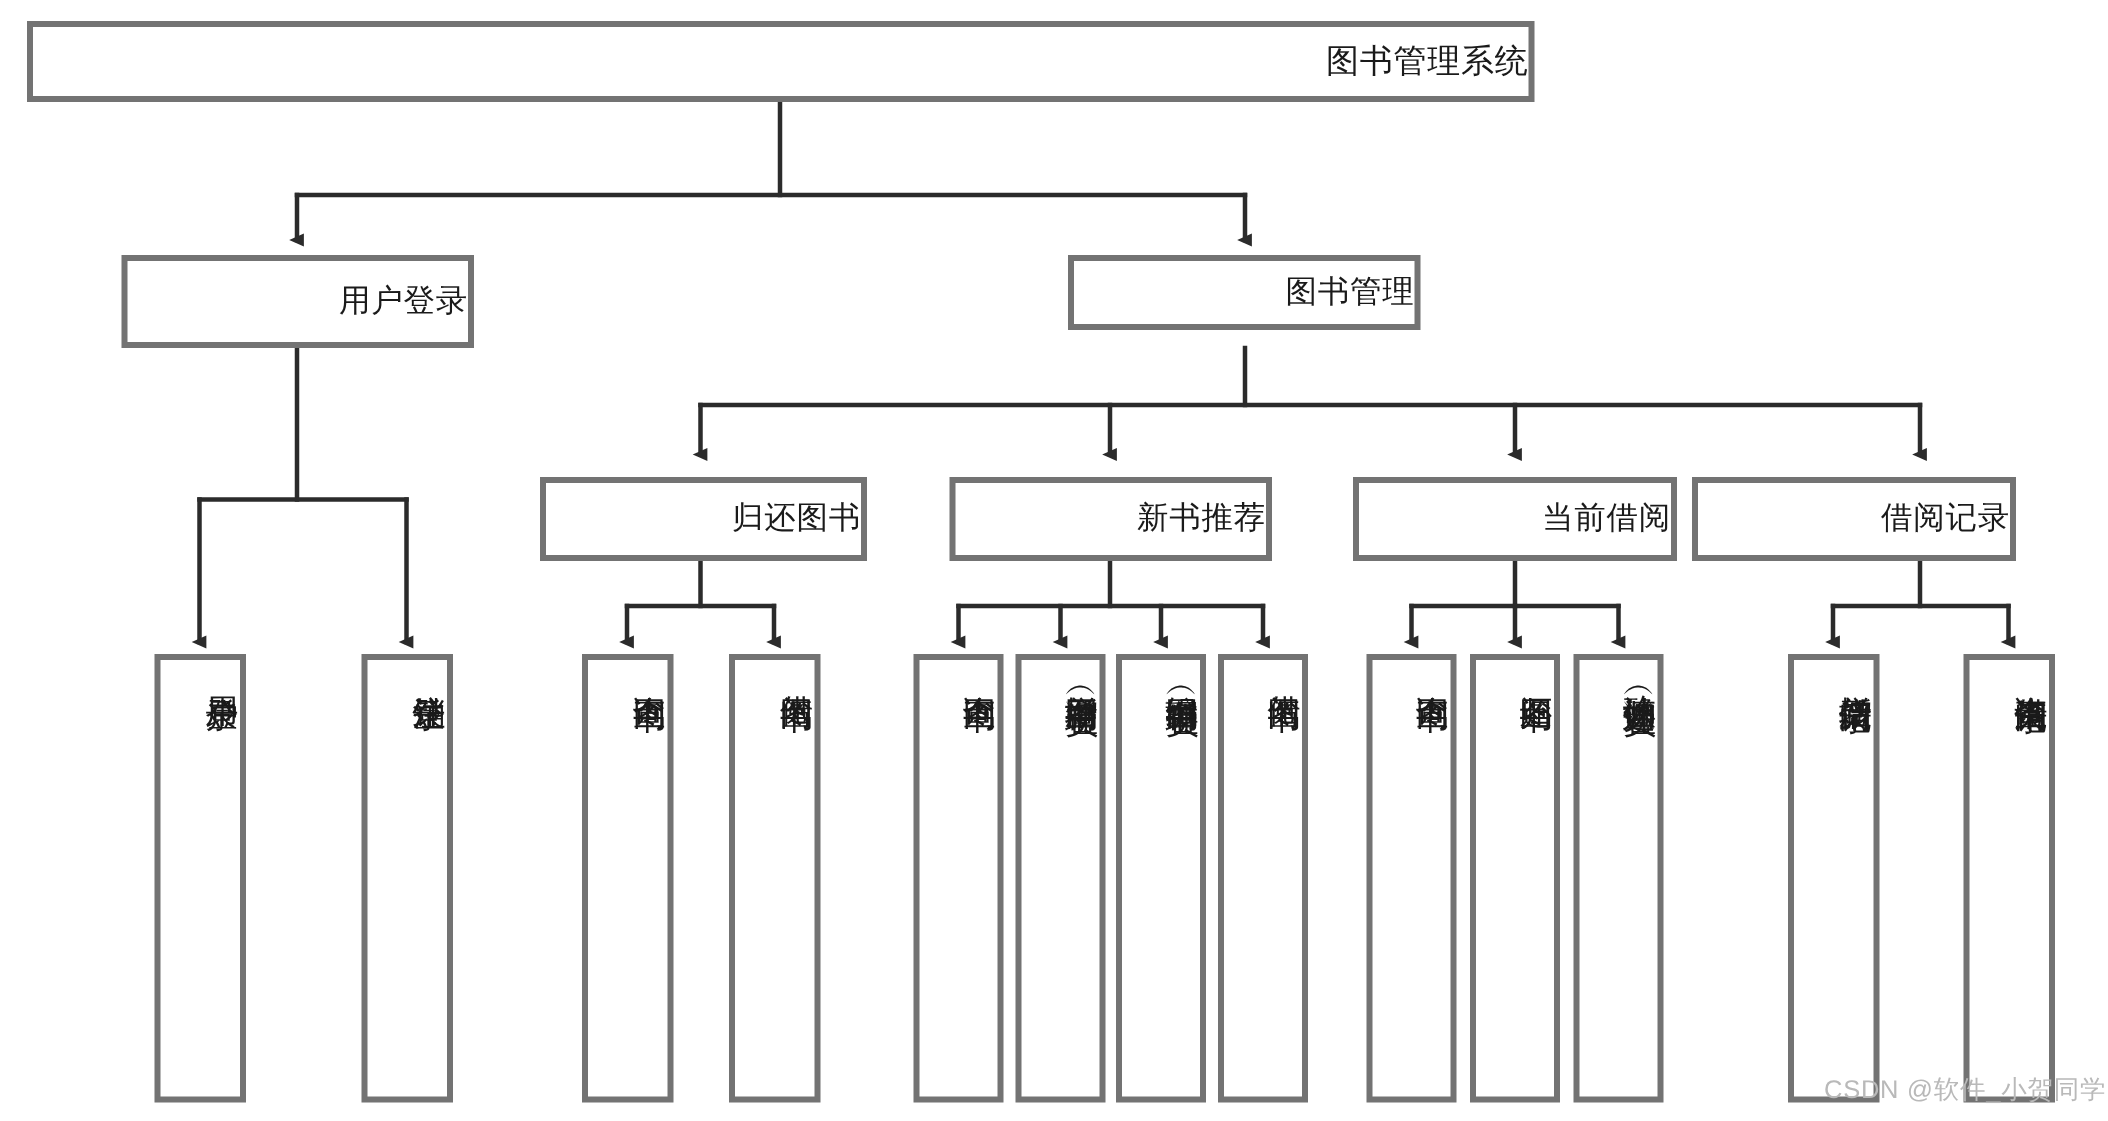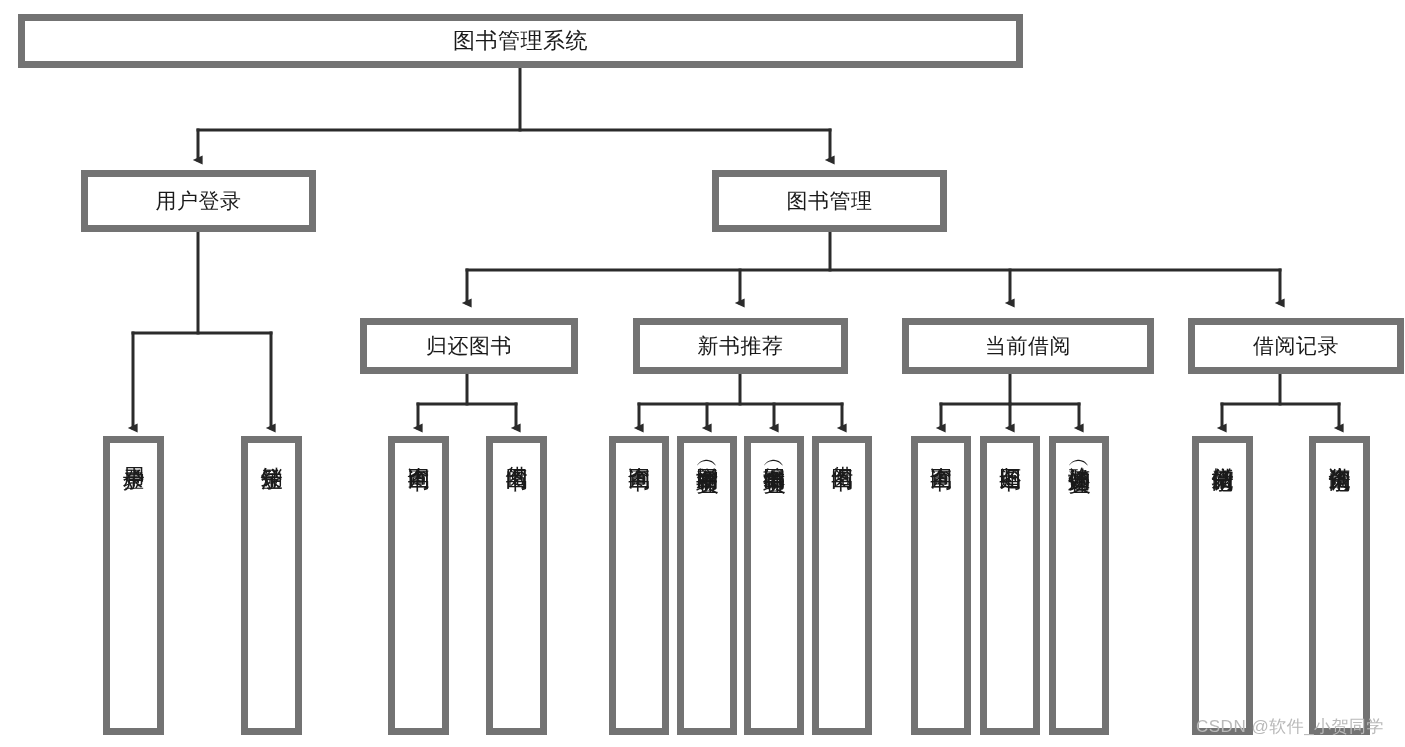--- a/index.html
+++ b/index.html
@@ -21,25 +21,25 @@
     position: absolute;
     left: 0;
     top: 0;
     width: 1405px;
     height: 747px;
     pointer-events: none;
   }
   .node {
     position: absolute;
     box-sizing: border-box;
-    border: 7px solid #737373;
+    border: 4px solid #737373;
     background: #ffffff;
     display: flex;
     align-items: center;
-    justify-content: center;
+    justify-content: flex-end;
     color: #1a1a1a;
   }
   .node .label {
     display: block;
     text-align: center;
     line-height: 1.12;
   }
   .node.horiz .label {
     writing-mode: horizontal-tb;
     font-size: 21px;
@@ -57,20 +57,21 @@
     letter-spacing: 1px;
     white-space: nowrap;
   }
   .node.root .label { font-size: 22px; }
   .watermark {
     position: absolute;
     font-size: 17px;
     color: #b9b9b9;
     white-space: nowrap;
     letter-spacing: 0.5px;
+    margin-left: 20px;
   }
 </style>
 </head>
 <body>
 
 <div id="canvas">
 
   <svg id="wires" viewBox="0 0 1405 747">
     <defs>
       <marker id="arrow" markerWidth="12" markerHeight="12" refX="5" refY="5.2" orient="auto" markerUnits="userSpaceOnUse">
@@ -122,34 +123,34 @@
     </g>
   </svg>
 
   <div class="node horiz root" style="left:18px; top:14px; width:1005px; height:54px;">
     <span class="label">图书管理系统</span>
   </div>
 
   <div class="node horiz" style="left:81px; top:170px; width:235px; height:62px;">
     <span class="label">用户登录</span>
   </div>
-  <div class="node horiz" style="left:712px; top:170px; width:235px; height:62px;">
+  <div class="node horiz" style="left:712px; top:170px; width:235px; height:50px;">
     <span class="label">图书管理</span>
   </div>
 
   <div class="node horiz" style="left:360px; top:318px; width:218px; height:56px;">
     <span class="label">归还图书</span>
   </div>
   <div class="node horiz" style="left:633px; top:318px; width:215px; height:56px;">
     <span class="label">新书推荐</span>
   </div>
-  <div class="node horiz" style="left:902px; top:318px; width:252px; height:56px;">
+  <div class="node horiz" style="left:902px; top:318px; width:216px; height:56px;">
     <span class="label">当前借阅</span>
   </div>
-  <div class="node horiz" style="left:1188px; top:318px; width:216px; height:56px;">
+  <div class="node horiz" style="left:1128px; top:318px; width:216px; height:56px;">
     <span class="label">借阅记录</span>
   </div>
 
   <div class="node vert" style="left:103px; top:436px; width:61px; height:299px;">
     <span class="label">用户登录</span>
   </div>
   <div class="node vert" style="left:241px; top:436px; width:61px; height:299px;">
     <span class="label">注销登录</span>
   </div>
 

